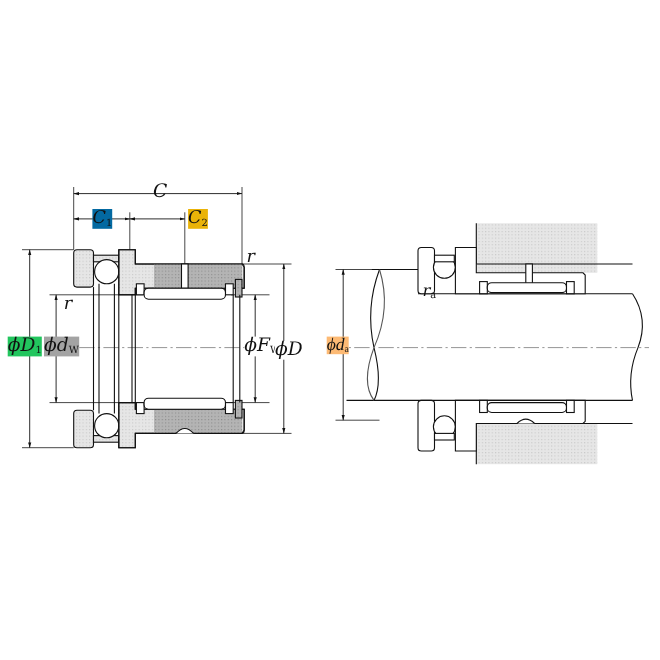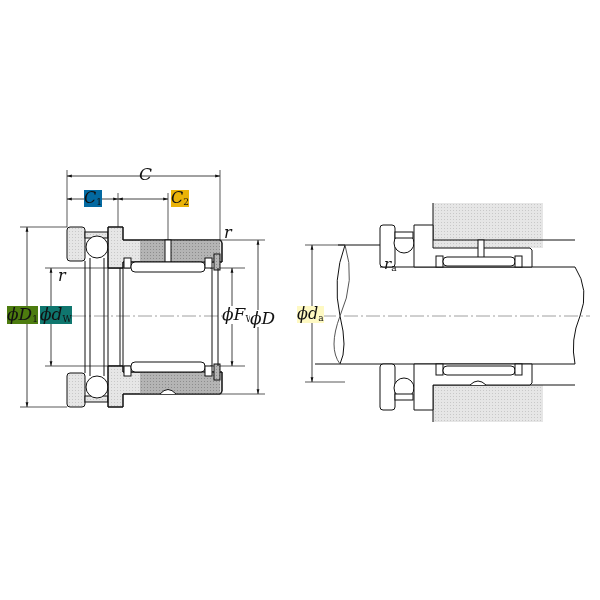--- a/index.html
+++ b/index.html
@@ -129,19 +129,19 @@
     <rect x="443" y="366" width="72" height="9" rx="4" fill="#fff"></rect>
     <rect x="515" y="364" width="7" height="11" fill="#fff"></rect>
   </g>
 </svg>
 
 <div class="lbl" style="left:139px;top:166px;font-size:17px;">C</div>
 <div class="lbl" style="left:84px;top:190px;font-size:16px;background:#0369a1;"><span>C</span><sub>1</sub></div>
 <div class="lbl" style="left:135px;top:190px;font-size:16px;background:#eab308;margin-left:36px;"><span>C</span><sub>2</sub></div>
 <div class="lbl" style="left:224px;top:225px;font-size:16px;">r</div>
 <div class="lbl" style="left:58px;top:268px;font-size:16px;">r</div>
-<div class="lbl" style="left:7px;top:306px;font-size:17px;background:#4d7c0f;"><span>ϕD</span><sub>1</sub></div>
-<div class="lbl" style="left:40px;top:306px;font-size:17px;background:#0f766e;"><span>ϕd</span><sub>W</sub></div>
+<div class="lbl" style="left:7px;top:306px;font-size:17px;background:#22c55e;"><span>ϕD</span><sub>1</sub></div>
+<div class="lbl" style="left:40px;top:306px;font-size:17px;background:#a3a3a3;"><span>ϕd</span><sub>W</sub></div>
 <div class="lbl" style="left:222px;top:306px;font-size:17px;background:#fff;"><span>ϕF</span><sub>W</sub></div>
 <div class="lbl" style="left:250px;top:310px;font-size:17px;background:#fff;">ϕD</div>
 
 <div class="lbl" style="left:384px;top:257px;font-size:15px;"><span>r</span><sub>a</sub></div>
-<div class="lbl" style="left:297px;top:306px;font-size:16px;background:#fef9c3;"><span>ϕd</span><sub>a</sub></div>
+<div class="lbl" style="left:297px;top:306px;font-size:16px;background:#fdba74;font-family:Liberation Serif, serif;"><span>ϕd</span><sub>a</sub></div>
 
 </body></html>

